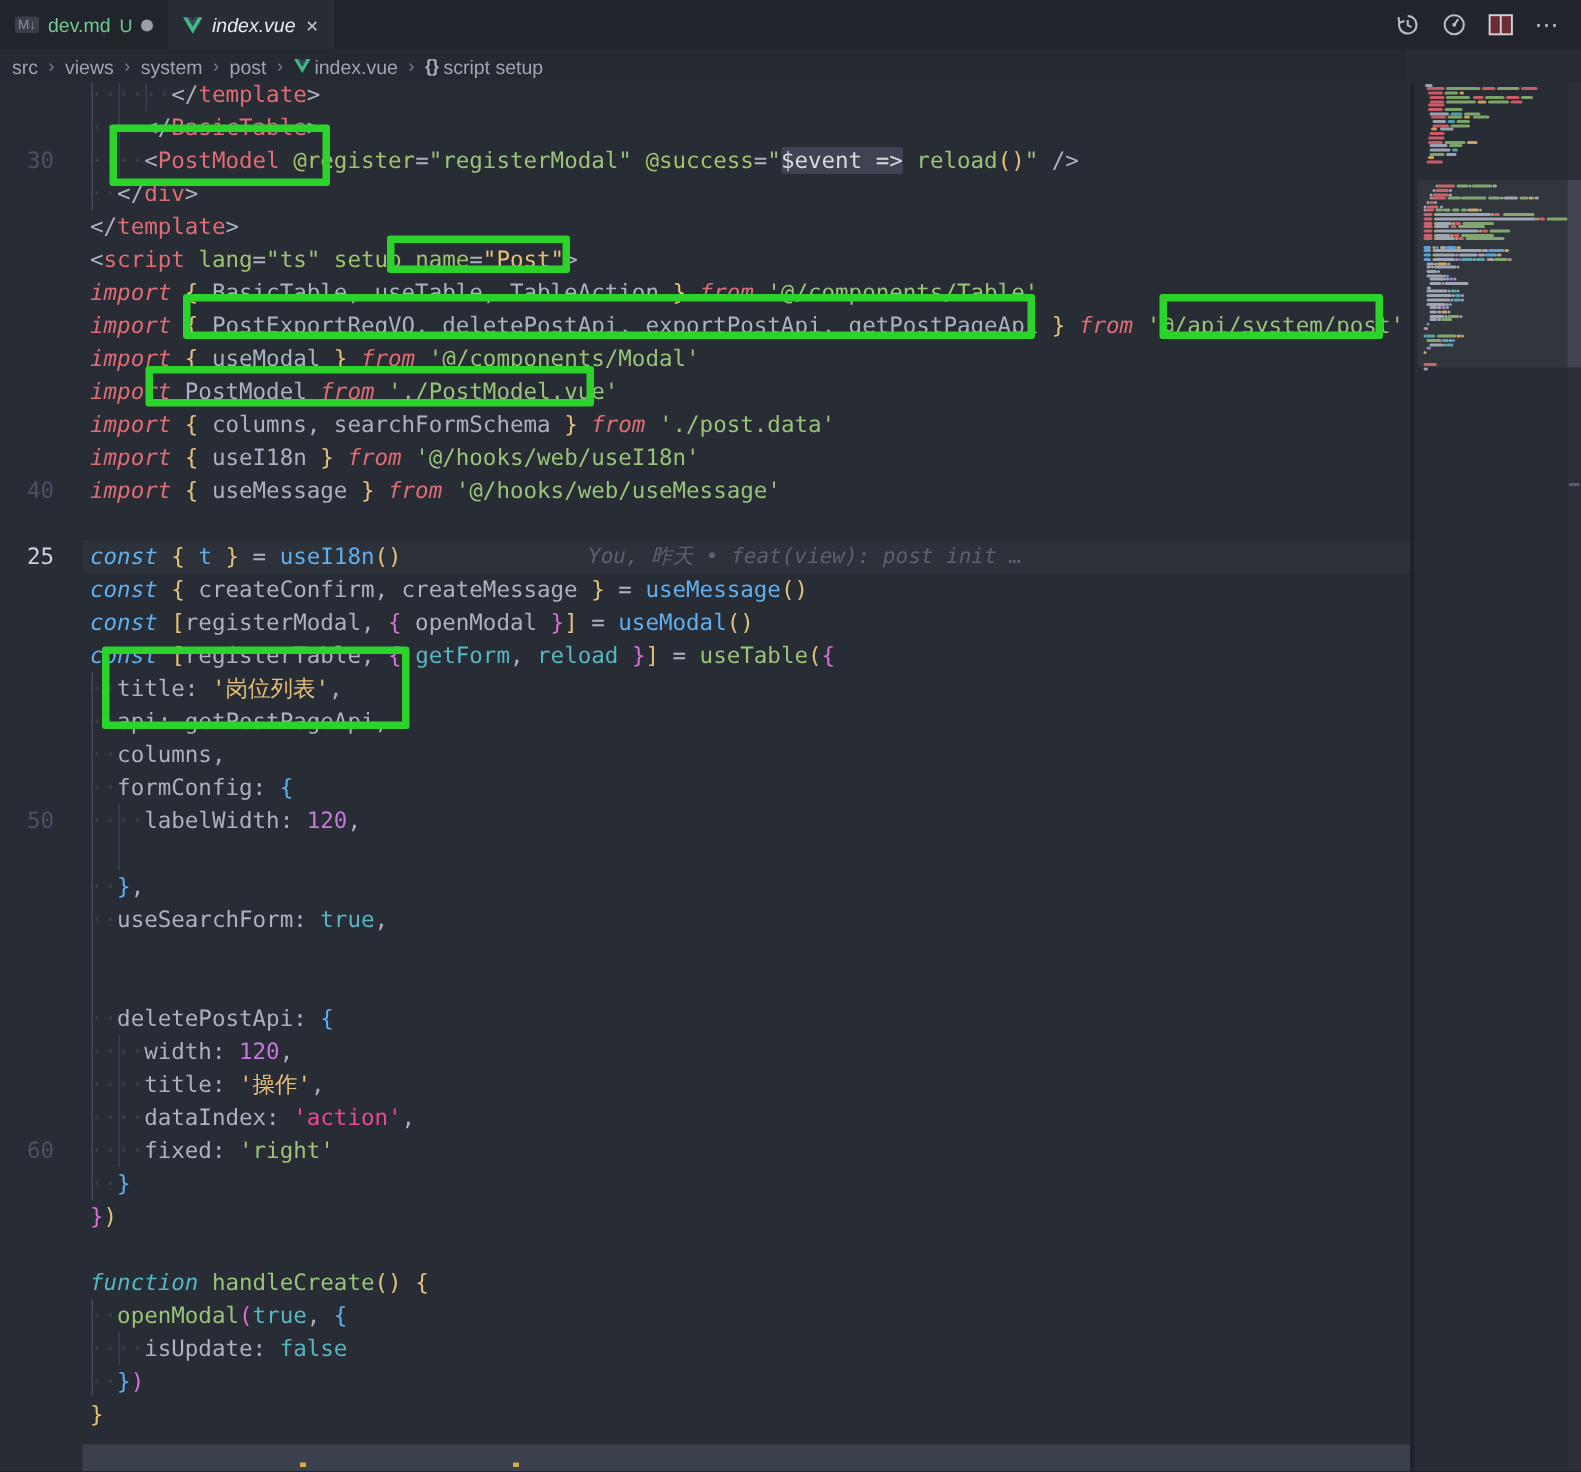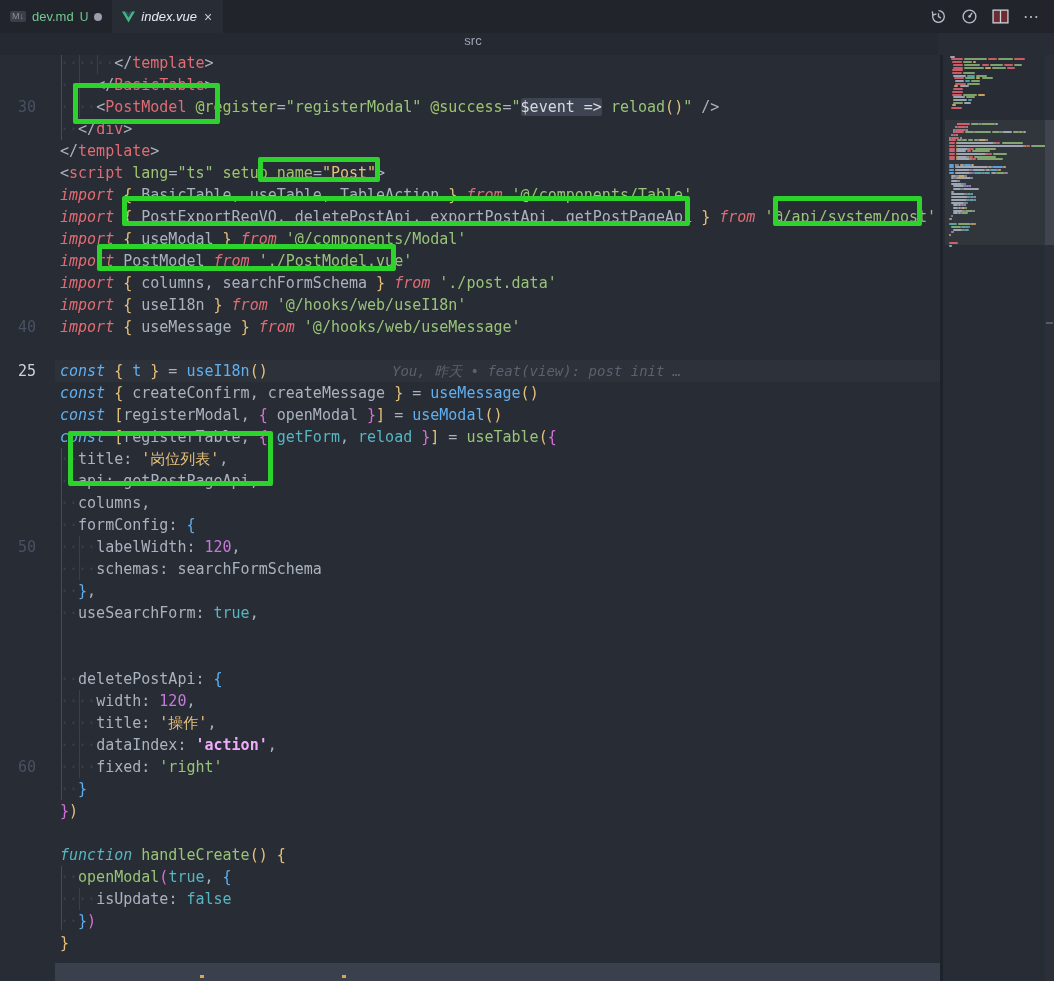--- a/index.html
+++ b/index.html
@@ -12,21 +12,21 @@
   .tab.active{background:#282c34;color:#e8eaf0;}
   .mdicon{font-size:9px;color:#8a919e;background:#3a3f48;border-radius:2px;padding:0 2px;line-height:11px;}
   .vueicon{width:13px;height:12px;display:inline-block;}
   .dirty-dot{width:8px;height:8px;border-radius:50%;background:#9aa0ab;display:inline-block;}
   .gitU{color:#73c991;font-size:12px;}
   .closex{color:#c5cad3;font-size:14px;padding:0 1px;cursor:pointer;}
   #tab-actions{margin-left:auto;display:flex;align-items:center;gap:14px;padding-right:14px;color:#b6bcc6;}
   #tab-actions svg{display:block;}
   
   #breadcrumbs{position:absolute;left:0;top:33px;width:938px;height:22px;background:#252931;
-    display:flex;align-items:center;padding-left:8px;box-sizing:border-box;font-size:13px;color:#9da5b4;gap:16px;flex-direction:column;}
+    display:flex;align-items:center;padding-left:8px;box-sizing:border-box;font-size:13px;color:#9da5b4;gap:5px;}
   .crumb{display:flex;align-items:center;gap:3px;cursor:pointer;}
   .crumb-sep{color:#7b8392;font-size:12px;margin:0 2px;}
   .curly{color:#a8b0bd;font-size:12px;font-weight:bold;}
   
   #editor{position:absolute;left:0;top:55px;width:941px;height:926px;overflow:hidden;background:#282c34;}
   .abs-layer{position:absolute;left:0;top:-55px;width:941px;height:981px;}
   .ln{position:absolute;left:60px;height:22px;line-height:22px;white-space:pre;
       font-family:"DejaVu Sans Mono",monospace;font-size:15px;color:#abb2bf;}
   .gut{position:absolute;left:0;width:36px;text-align:right;height:22px;line-height:22px;
       font-family:"DejaVu Sans Mono",monospace;font-size:15px;color:#495162;}
@@ -150,27 +150,26 @@
         <div class="ln" style="top: 360px;"><span style="color: rgb(97, 175, 239); font-style: italic;">const</span><span style="color: rgb(171, 178, 191);"> </span><span style="color: rgb(229, 192, 123);">{</span><span style="color: rgb(171, 178, 191);"> </span><span style="color: rgb(97, 175, 239);">t</span><span style="color: rgb(171, 178, 191);"> </span><span style="color: rgb(229, 192, 123);">}</span><span style="color: rgb(171, 178, 191);"> = </span><span style="color: rgb(97, 175, 239);">useI18n</span><span style="color: rgb(229, 192, 123);">(</span><span style="color: rgb(229, 192, 123);">)</span><span class="blame">You, 昨天 • feat(view): post init …</span></div>
         <div class="ln" style="top: 382px;"><span style="color: rgb(97, 175, 239); font-style: italic;">const</span><span style="color: rgb(171, 178, 191);"> </span><span style="color: rgb(229, 192, 123);">{</span><span style="color: rgb(171, 178, 191);"> createConfirm, createMessage </span><span style="color: rgb(229, 192, 123);">}</span><span style="color: rgb(171, 178, 191);"> = </span><span style="color: rgb(97, 175, 239);">useMessage</span><span style="color: rgb(229, 192, 123);">(</span><span style="color: rgb(229, 192, 123);">)</span></div>
         <div class="ln" style="top: 404px;"><span style="color: rgb(97, 175, 239); font-style: italic;">const</span><span style="color: rgb(171, 178, 191);"> </span><span style="color: rgb(229, 192, 123);">[</span><span style="color: rgb(171, 178, 191);">registerModal</span><span style="color: rgb(171, 178, 191);">, </span><span style="color: rgb(214, 112, 214);">{</span><span style="color: rgb(171, 178, 191);"> openModal </span><span style="color: rgb(214, 112, 214);">}</span><span style="color: rgb(229, 192, 123);">]</span><span style="color: rgb(171, 178, 191);"> = </span><span style="color: rgb(97, 175, 239);">useModal</span><span style="color: rgb(229, 192, 123);">(</span><span style="color: rgb(229, 192, 123);">)</span></div>
         <div class="ln" style="top: 426px;"><span style="color: rgb(97, 175, 239); font-style: italic;">const</span><span style="color: rgb(171, 178, 191);"> </span><span style="color: rgb(229, 192, 123);">[</span><span style="color: rgb(171, 178, 191);">registerTable</span><span style="color: rgb(171, 178, 191);">, </span><span style="color: rgb(214, 112, 214);">{</span><span style="color: rgb(171, 178, 191);"> </span><span style="color: rgb(86, 182, 194);">getForm</span><span style="color: rgb(171, 178, 191);">, </span><span style="color: rgb(86, 182, 194);">reload</span><span style="color: rgb(171, 178, 191);"> </span><span style="color: rgb(214, 112, 214);">}</span><span style="color: rgb(229, 192, 123);">]</span><span style="color: rgb(171, 178, 191);"> = </span><span style="color: rgb(152, 195, 121);">useTable</span><span style="color: rgb(229, 192, 123);">(</span><span style="color: rgb(214, 112, 214);">{</span></div>
         <div class="ln" style="top: 448px;"><span style="color: rgb(59, 64, 72);">··</span><span style="color: rgb(171, 178, 191);">title</span><span style="color: rgb(171, 178, 191);">: </span><span style="color: rgb(229, 192, 123);">'岗位列表'</span><span style="color: rgb(171, 178, 191);">,</span></div>
         <div class="ln" style="top: 470px;"><span style="color: rgb(59, 64, 72);">··</span><span style="color: rgb(171, 178, 191);">api</span><span style="color: rgb(171, 178, 191);">: </span><span style="color: rgb(171, 178, 191);">getPostPageApi</span><span style="color: rgb(171, 178, 191);">,</span></div>
         <div class="ln" style="top: 492px; text-align: right;"><span style="color: rgb(59, 64, 72);">··</span><span style="color: rgb(171, 178, 191);">columns</span><span style="color: rgb(171, 178, 191);">,</span></div>
         <div class="ln" style="top: 514px;"><span style="color: rgb(59, 64, 72);">··</span><span style="color: rgb(171, 178, 191);">formConfig</span><span style="color: rgb(171, 178, 191);">: </span><span style="color: rgb(97, 174, 238);">{</span></div>
         <div class="gut" style="top: 536px;">50</div>
         <div class="ln" style="top: 536px;"><span style="color: rgb(59, 64, 72);">····</span><span style="color: rgb(171, 178, 191);">labelWidth</span><span style="color: rgb(171, 178, 191);">: </span><span style="color: rgb(198, 120, 221);">120</span><span style="color: rgb(171, 178, 191);">,</span></div>
-        <div class="ln" style="top: 558px;"><span style="color: rgb(59, 64, 72);">····</span><span style="color: rgb(171, 178, 191);">schemas</span><span style="color: rgb(171, 178, 191);">: </span><span style="color: rgb(171, 178, 191);">searchFormSchema</span></div>
         <div class="ln" style="top: 580px;"><span style="color: rgb(59, 64, 72);">··</span><span style="color: rgb(97, 174, 238);">}</span><span style="color: rgb(171, 178, 191);">,</span></div>
         <div class="ln" style="top: 602px;"><span style="color: rgb(59, 64, 72);">··</span><span style="color: rgb(171, 178, 191);">useSearchForm</span><span style="color: rgb(171, 178, 191);">: </span><span style="color: rgb(86, 182, 194);">true</span><span style="color: rgb(171, 178, 191);">,</span></div>
         <div class="ln" style="top: 668px;"><span style="color: rgb(59, 64, 72);">··</span><span style="color: rgb(171, 178, 191);">deletePostApi</span><span style="color: rgb(171, 178, 191);">: </span><span style="color: rgb(97, 174, 238);">{</span></div>
         <div class="ln" style="top: 690px;"><span style="color: rgb(59, 64, 72);">····</span><span style="color: rgb(171, 178, 191);">width</span><span style="color: rgb(171, 178, 191);">: </span><span style="color: rgb(198, 120, 221);">120</span><span style="color: rgb(171, 178, 191);">,</span></div>
         <div class="ln" style="top: 712px;"><span style="color: rgb(59, 64, 72);">····</span><span style="color: rgb(171, 178, 191);">title</span><span style="color: rgb(171, 178, 191);">: </span><span style="color: rgb(229, 192, 123);">'操作'</span><span style="color: rgb(171, 178, 191);">,</span></div>
-        <div class="ln" style="top: 734px;"><span style="color: rgb(59, 64, 72);">····</span><span style="color: rgb(171, 178, 191);">dataIndex</span><span style="color: rgb(171, 178, 191);">: </span><span style="color: #f0abfc; font-weight: bold;">'action'</span><span style="color: rgb(171, 178, 191);">,</span></div>
+        <div class="ln" style="top: 734px;"><span style="color: rgb(59, 64, 72);">····</span><span style="color: rgb(171, 178, 191);">dataIndex</span><span style="color: rgb(171, 178, 191);">: </span><span style="color: #ec4899;">'action'</span><span style="color: rgb(171, 178, 191);">,</span></div>
         <div class="gut" style="top: 756px;">60</div>
         <div class="ln" style="top: 756px;"><span style="color: rgb(59, 64, 72);">····</span><span style="color: rgb(171, 178, 191);">fixed</span><span style="color: rgb(171, 178, 191);">: </span><span style="color: rgb(152, 195, 121);">'right'</span></div>
         <div class="ln" style="top: 778px;"><span style="color: rgb(59, 64, 72);">··</span><span style="color: rgb(97, 174, 238);">}</span></div>
         <div class="ln" style="top: 800px;"><span style="color: rgb(214, 112, 214);">}</span><span style="color: rgb(229, 192, 123);">)</span></div>
         <div class="ln" style="top: 822px;"></div>
         <div class="ln" style="top: 844px;"><span style="color: rgb(86, 182, 194); font-style: italic;">function</span><span style="color: rgb(171, 178, 191);"> </span><span style="color: rgb(152, 195, 121);">handleCreate</span><span style="color: rgb(229, 192, 123);">(</span><span style="color: rgb(229, 192, 123);">)</span><span style="color: rgb(171, 178, 191);"> </span><span style="color: rgb(229, 192, 123);">{</span></div>
         <div class="ln" style="top: 866px;"><span style="color: rgb(59, 64, 72);">··</span><span style="color: rgb(152, 195, 121);">openModal</span><span style="color: rgb(214, 112, 214);">(</span><span style="color: rgb(86, 182, 194);">true</span><span style="color: rgb(171, 178, 191);">, </span><span style="color: rgb(97, 174, 238);">{</span></div>
         <div class="ln" style="top: 888px;"><span style="color: rgb(59, 64, 72);">····</span><span style="color: rgb(171, 178, 191);">isUpdate</span><span style="color: rgb(171, 178, 191);">: </span><span style="color: rgb(86, 182, 194);">false</span></div>
         <div class="ln" style="top: 910px;"><span style="color: rgb(59, 64, 72);">··</span><span style="color: rgb(97, 174, 238);">}</span><span style="color: rgb(214, 112, 214);">)</span></div>
         <div class="ln" style="top: 932px;"><span style="color: rgb(229, 192, 123);">}</span></div>

